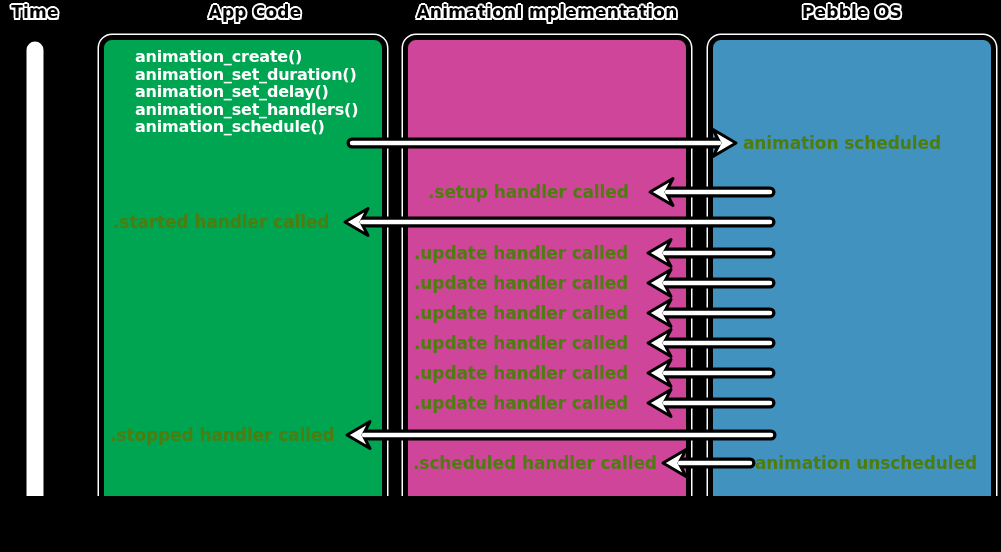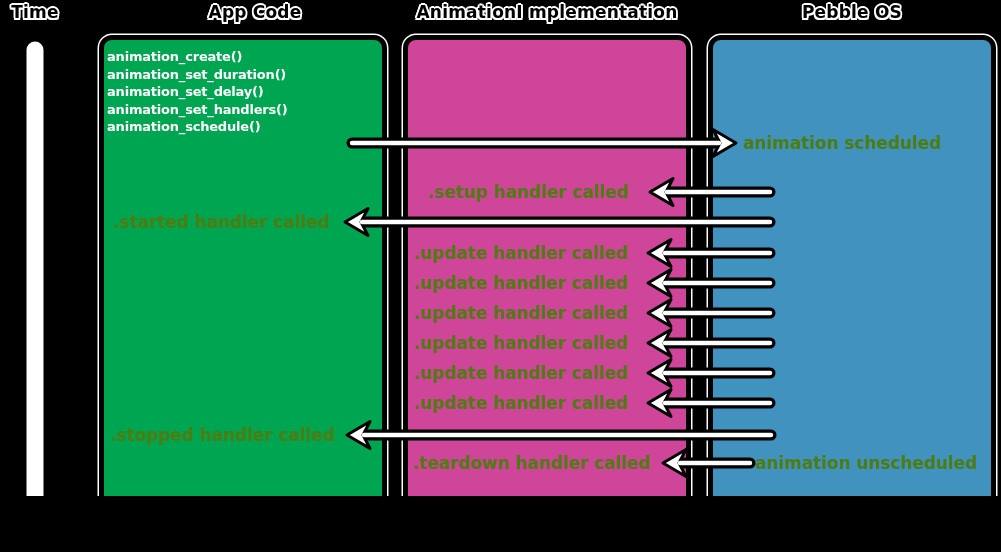--- a/index.html
+++ b/index.html
@@ -21,22 +21,22 @@
   #hdr-os{left:708px;width:288px;}
   .box{
     position:absolute;top:35px;height:502px;width:278px;
     border:5px solid #000;border-radius:13px;
     box-shadow:0 0 0 1.5px #fff;
   }
   #box-app{left:99px;background:var(--c-app,#00A551);}
   #box-impl{left:403px;background:var(--c-impl,#CF4599);}
   #box-os{left:708px;background:var(--c-os,#4292BF);}
   .calls{
-    position:absolute;left:107px;top:48px;z-index:3;
-    font-size:13px;font-weight:bold;color:#fff;line-height:17.6px;
+    position:absolute;left:135px;top:48px;z-index:3;
+    font-size:16px;font-weight:bold;color:#fff;line-height:17.6px;
     letter-spacing:-.2px;white-space:nowrap;
   }
   .lbl{
     position:absolute;z-index:3;height:24px;line-height:24px;
     font-size:17px;font-weight:bold;color:#4d7c0f;white-space:nowrap;
     letter-spacing:-.1px;
   }
   #lbl-scheduled{left:743px;top:131px;}
   #lbl-setup{left:428px;top:180px;}
   #lbl-started{left:113px;top:210px;}
@@ -76,21 +76,21 @@
   <div class="lbl" id="lbl-scheduled">animation scheduled</div>
   <div class="lbl" id="lbl-setup">.setup handler called</div>
   <div class="lbl" id="lbl-started">.started handler called</div>
   <div class="lbl" id="lbl-upd-0">.update handler called</div>
   <div class="lbl" id="lbl-upd-1">.update handler called</div>
   <div class="lbl" id="lbl-upd-2">.update handler called</div>
   <div class="lbl" id="lbl-upd-3">.update handler called</div>
   <div class="lbl" id="lbl-upd-4">.update handler called</div>
   <div class="lbl" id="lbl-upd-5">.update handler called</div>
   <div class="lbl" id="lbl-stopped">.stopped handler called</div>
-  <div class="lbl" id="lbl-teardown">.teardown handler called</div>
+  <div class="lbl" id="lbl-teardown">.scheduled handler called</div>
   <div class="lbl" id="lbl-unscheduled">animation unscheduled</div>
 
   <div id="arrow-layer">
       <svg class="arrow-svg" width="72" height="500" style="left:2px;top:40px">
         <line x1="33" y1="10" x2="33" y2="452" stroke="#000000" stroke-width="27" stroke-linecap="round"></line>
         <path d="M 33,492 L 4,456 L 62,456 Z" fill="#FFFFFF" stroke="#000000" stroke-width="4" stroke-linejoin="round"></path>
         <line x1="33" y1="10" x2="33" y2="463" stroke="#FFFFFF" stroke-width="17" stroke-linecap="round"></line>
       </svg>
       <svg class="arrow-svg" width="396" height="40" style="left:346px;top:123px">
         <line x1="376" y1="20" x2="6" y2="20" stroke="#000000" stroke-width="11" stroke-linecap="round"></line>

